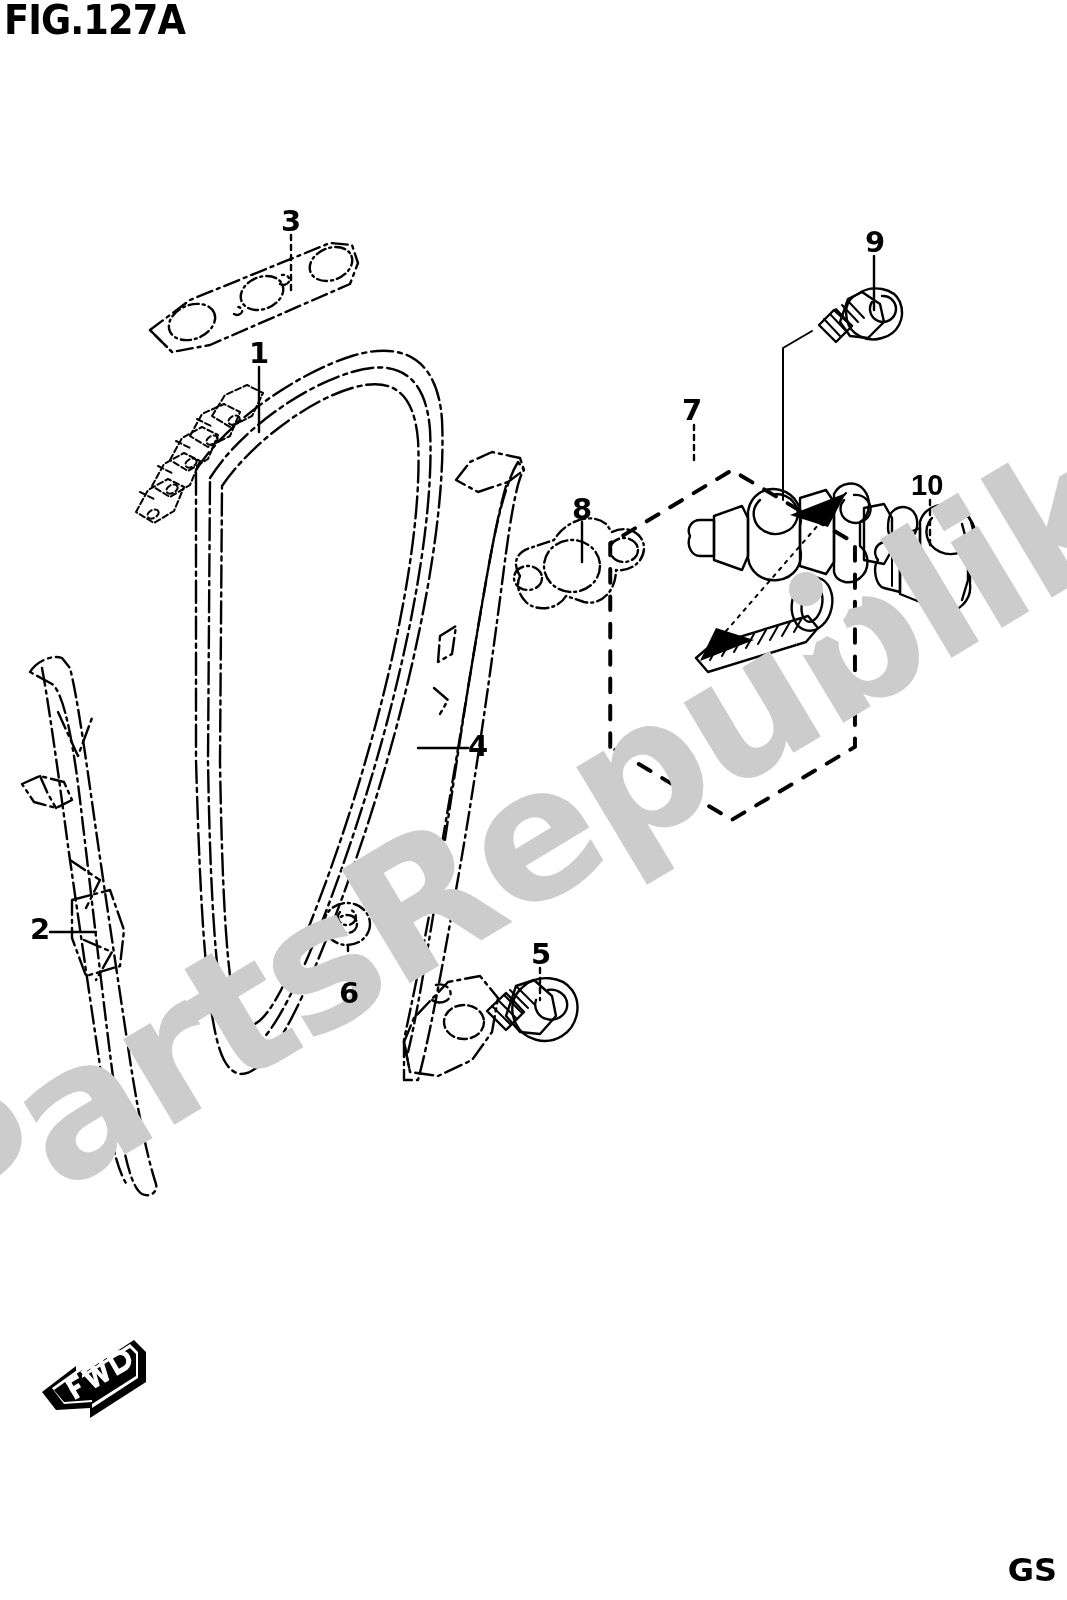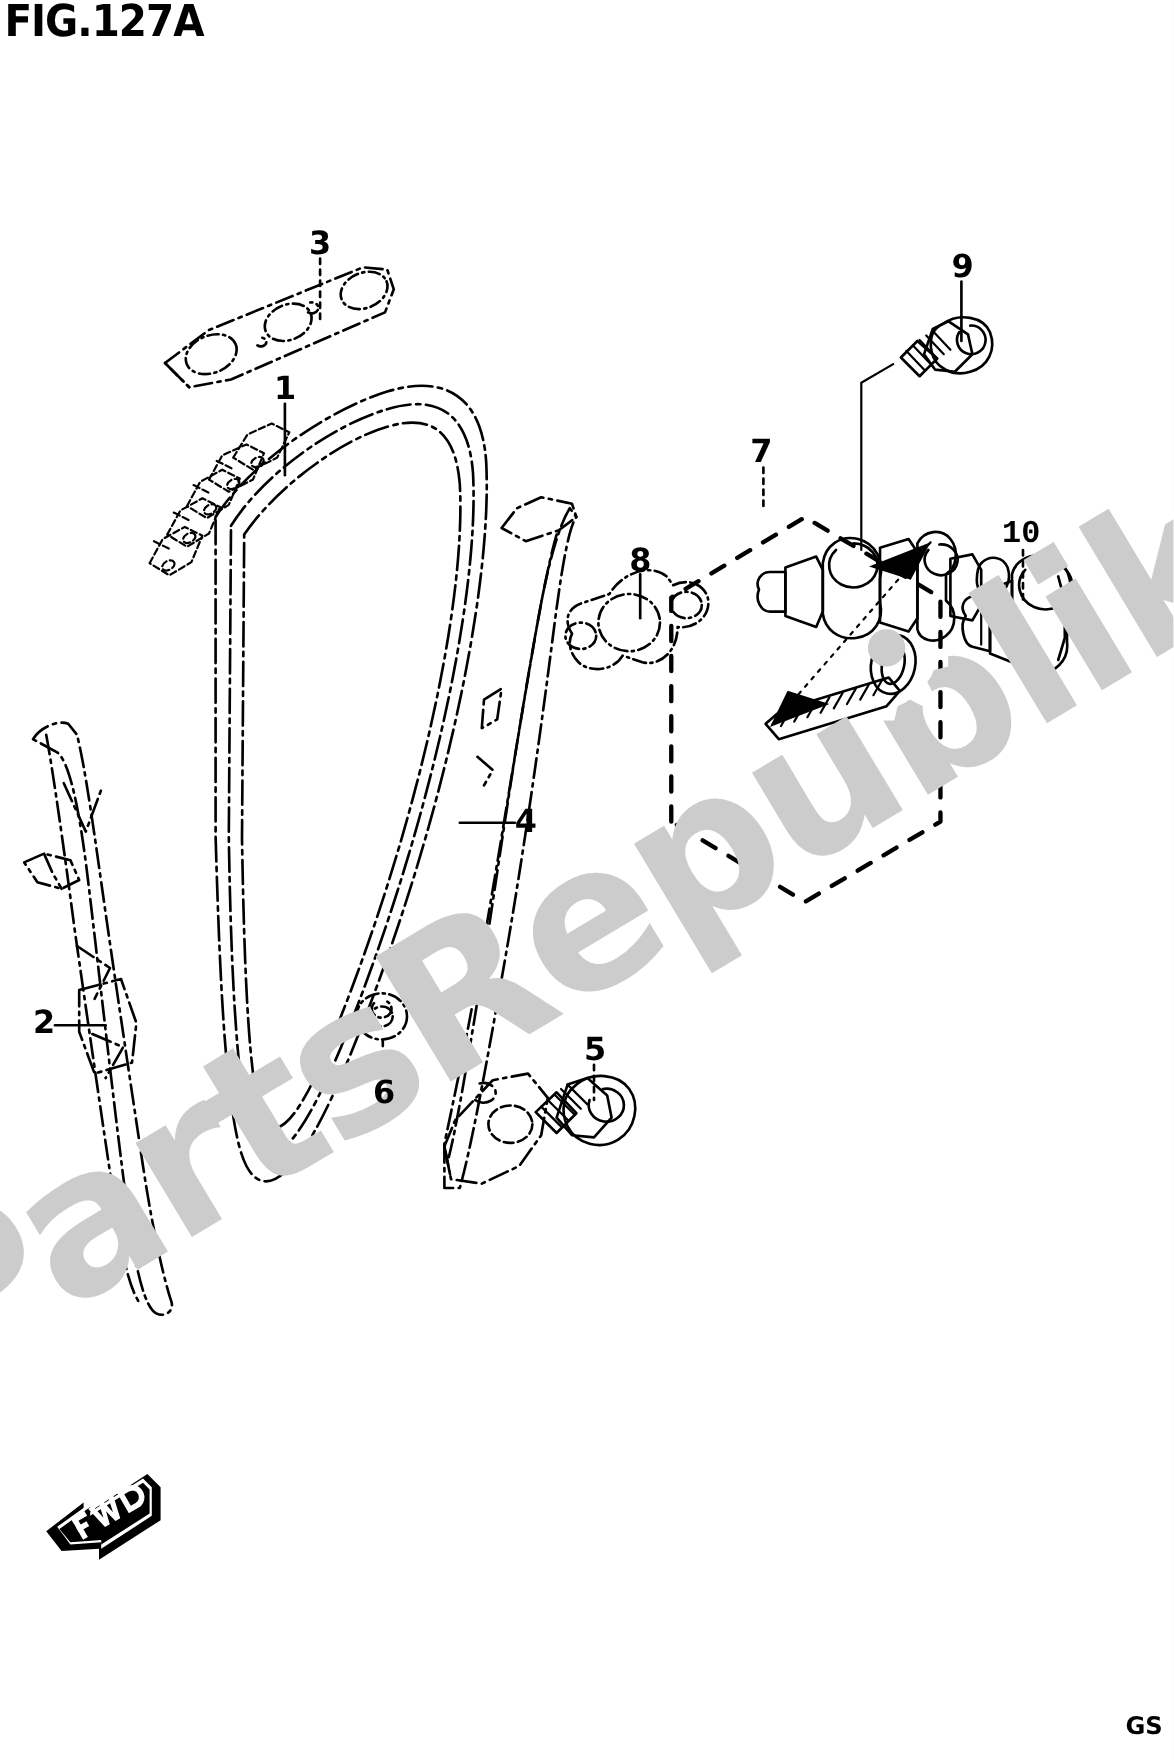--- a/index.html
+++ b/index.html
@@ -33,21 +33,21 @@
   #footer{position:absolute;left:6px;bottom:16px;}
   .foot-line{
     font-family:"DejaVu Sans Mono","Liberation Mono",monospace;
     font-weight:bold;font-size:19px;color:#000;line-height:26px;
     letter-spacing:-.5px;white-space:nowrap;
     transform:scaleX(.93);transform-origin:left center;
   }
   #brand-code{
     position:absolute;right:10px;bottom:16px;
     font-family:"DejaVu Sans","Liberation Sans",sans-serif;
-    font-weight:bold;font-size:22px;color:#000;line-height:28px;
+    font-weight:bold;font-size:32px;color:#000;line-height:28px;
   }
 
   
   #fwd-mark{position:absolute;left:30px;top:1318px;width:130px;height:110px;}
 </style>
 </head>
 <body>
 
 <div id="page">
 
@@ -280,21 +280,21 @@
   <div>
     <span style="position:absolute;left:249px;top:336px;font-family:'DejaVu Sans','Liberation Sans',sans-serif;font-weight:bold;font-size:29px;color:#000;">1</span>
     <span style="position:absolute;left:30px;top:912px;font-family:'DejaVu Sans','Liberation Sans',sans-serif;font-weight:bold;font-size:29px;color:#000;">2</span>
     <span style="position:absolute;left:281px;top:204px;font-family:'DejaVu Sans','Liberation Sans',sans-serif;font-weight:bold;font-size:29px;color:#000;">3</span>
     <span style="position:absolute;left:468px;top:729px;font-family:'DejaVu Sans','Liberation Sans',sans-serif;font-weight:bold;font-size:29px;color:#000;">4</span>
     <span style="position:absolute;left:531px;top:937px;font-family:'DejaVu Sans','Liberation Sans',sans-serif;font-weight:bold;font-size:29px;color:#000;">5</span>
     <span style="position:absolute;left:339px;top:976px;font-family:'DejaVu Sans','Liberation Sans',sans-serif;font-weight:bold;font-size:29px;color:#000;">6</span>
     <span style="position:absolute;left:682px;top:393px;font-family:'DejaVu Sans','Liberation Sans',sans-serif;font-weight:bold;font-size:29px;color:#000;">7</span>
     <span style="position:absolute;left:572px;top:492px;font-family:'DejaVu Sans','Liberation Sans',sans-serif;font-weight:bold;font-size:29px;color:#000;">8</span>
     <span style="position:absolute;left:865px;top:225px;font-family:'DejaVu Sans','Liberation Sans',sans-serif;font-weight:bold;font-size:29px;color:#000;">9</span>
-    <span style="position:absolute;left:911px;top:469px;font-family:Liberation Mono, monospace;font-weight:bold;font-size:29px;color:#000;">10</span>
+    <span style="position:absolute;left:911px;top:469px;font-family:Liberation Sans, sans-serif;font-weight:bold;font-size:29px;color:#000;">10</span>
   </div>
 
   <div id="fwd-mark">
     <svg width="130" height="110" viewBox="0 0 130 110" xmlns="http://www.w3.org/2000/svg">
       <g>
 
         <path d="M12,74 L46,48 L46,60 L104,22 L116,34 L116,64 L60,100 L60,90 L26,92 Z" fill="#000"></path>
         <path d="M22,70 L50,50 L50,58 L100,26 L108,34 L108,60 L62,90 L62,84 L34,86 Z" fill="#fff"></path>
         <path d="M24,72 L52,52 L52,60 L100,30 L106,36 L106,58 L62,86 L62,82 L34,84 Z" fill="#000"></path>
 

